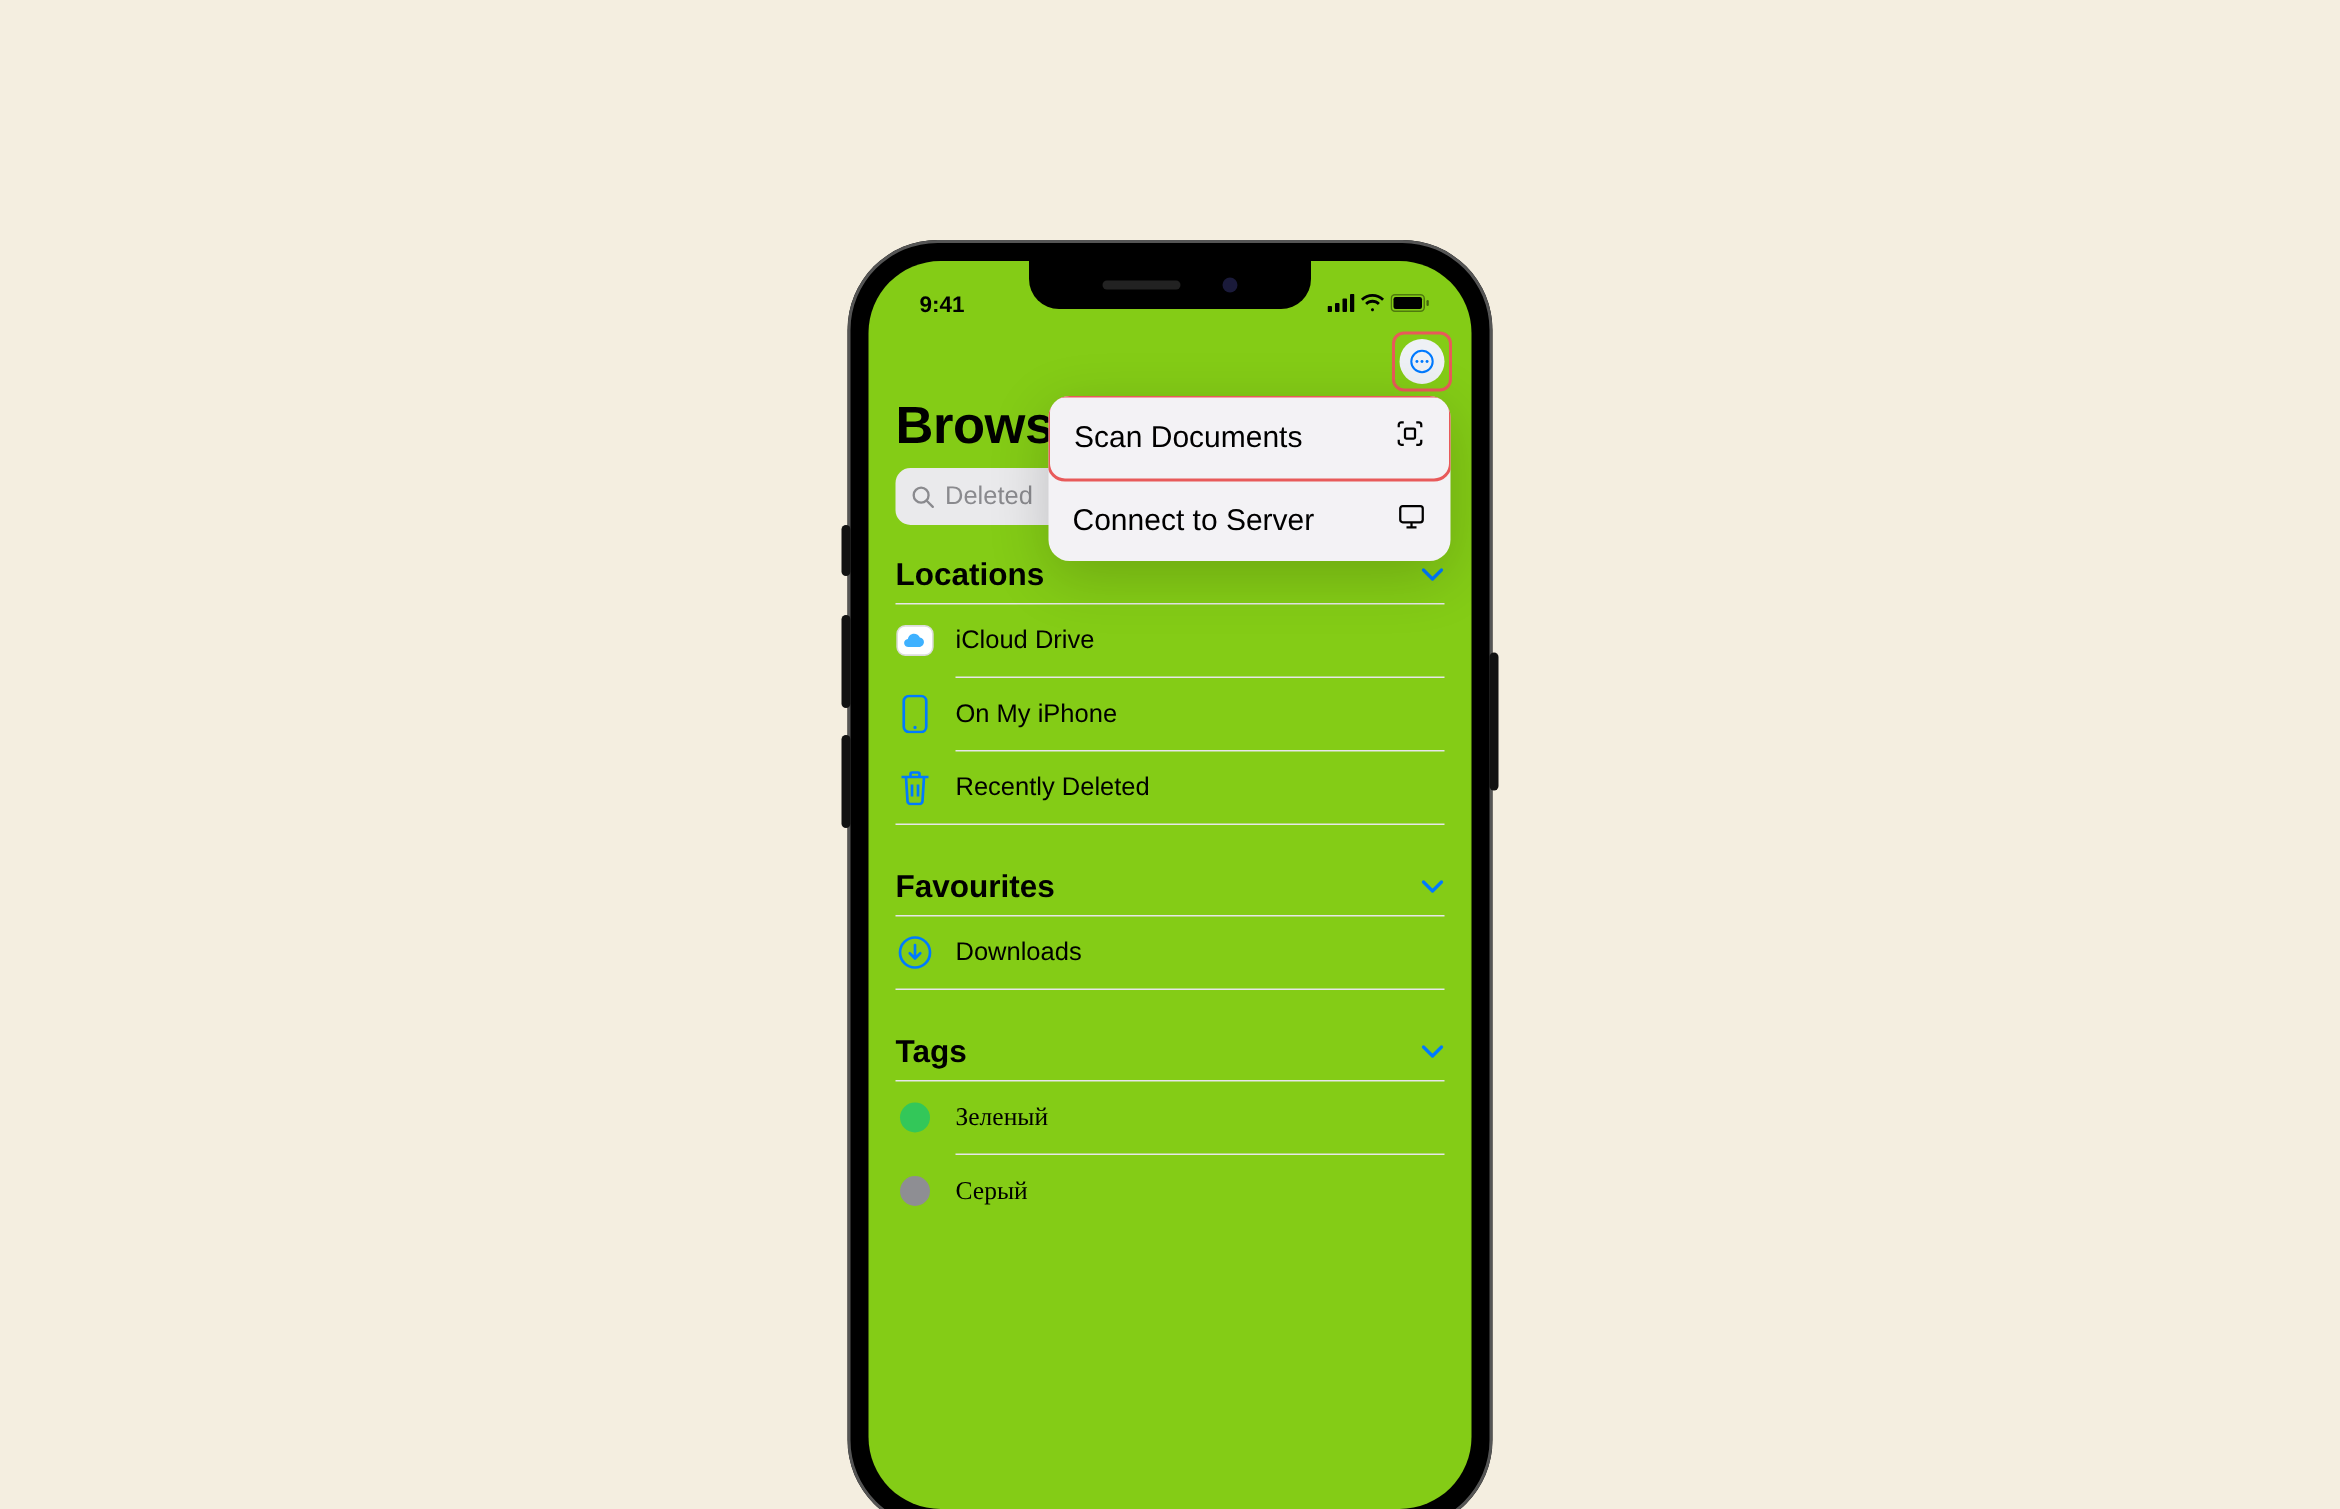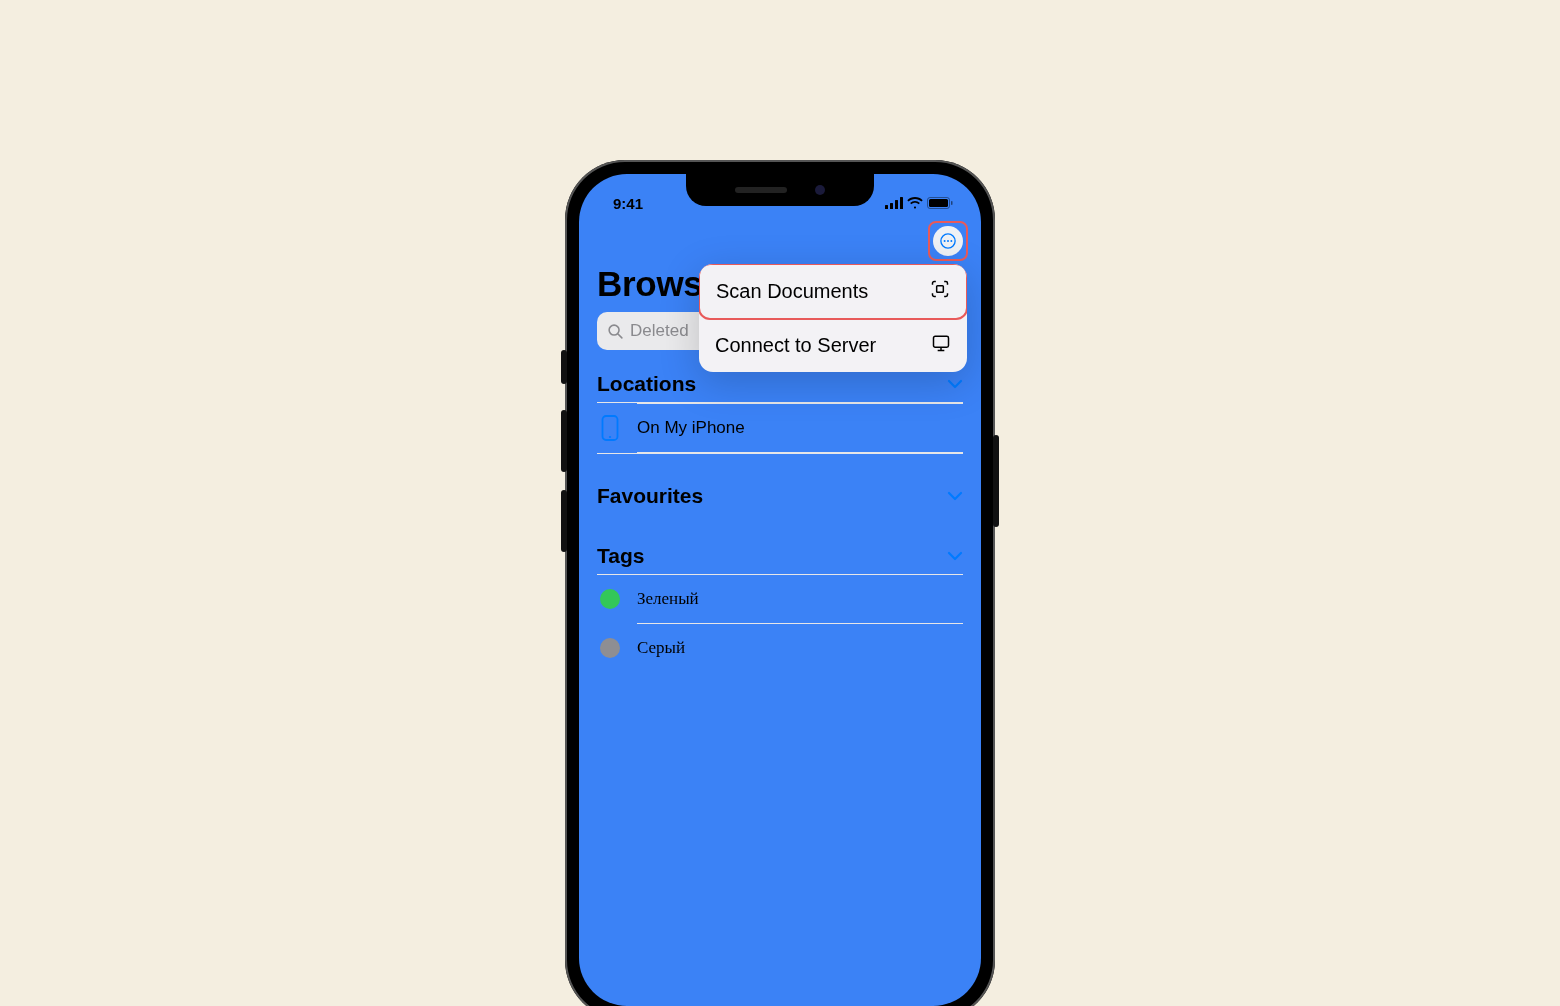--- a/index.html
+++ b/index.html
@@ -29,21 +29,21 @@
   border-radius: 3px;
   left: -4px;
 }
 .sb1 { top: 190px; height: 34px; }
 .sb2 { top: 250px; height: 62px; }
 .sb3 { top: 330px; height: 62px; }
 .sb-r { left: auto; right: -4px; top: 275px; height: 92px; }
 .screen {
   width: 100%;
   height: 100%;
-  background: #3b82f6;
+  background: #84cc16;
   border-radius: 48px;
   overflow: hidden;
   position: relative;
 }
 .notch {
   position: absolute;
   top: 0;
   left: 50%;
   transform: translateX(-50%);
   width: 188px;
@@ -263,44 +263,73 @@
 
         <div class="section-header">
           <span>Locations</span>
           <span class="chev">
             <svg width="16" height="10" viewBox="0 0 16 10">
                 <path d="M2 2l6 6 6-6" fill="none" stroke="#007aff" stroke-width="2.2" stroke-linecap="round" stroke-linejoin="round"></path>
               </svg>
           </span>
         </div>
         <div style="border-top:1px solid #e6e6e8;">
+          <div class="row" style="border-top:none;">
+            <span class="icon-slot">
+              <svg width="26" height="26" viewBox="0 0 24 24">
+                  <rect x="1" y="3" width="22" height="18" rx="5" fill="#fff" stroke="#dcdcdc"></rect>
+                  <path d="M16.5 16H8c-1.5 0-2.7-1.1-2.7-2.5 0-1.3 1-2.3 2.3-2.5.3-1.8 1.9-3.2 3.8-3.2 1.6 0 3 1 3.6 2.4 1.4.1 2.5 1.3 2.5 2.7 0 1.5-1.3 3.1-3 3.1z" fill="#3eb1ff"></path>
+                </svg>
+            </span>
+            <span>iCloud Drive</span>
+          </div>
           <div style="margin-left:40px;border-top:1px solid #e6e6e8;"></div>
           <div class="row" style="border-top:none;">
             <span class="icon-slot">
               <svg width="18" height="26" viewBox="0 0 18 26">
                   <rect x="1.5" y="1" width="15" height="24" rx="3.5" fill="none" stroke="#007aff" stroke-width="1.8"></rect>
                   <circle cx="9" cy="22" r="1.1" fill="#007aff"></circle>
                 </svg>
             </span>
             <span>On My iPhone</span>
           </div>
           <div style="margin-left:40px;border-top:1px solid #e6e6e8;"></div>
+          <div class="row" style="border-top:none;">
+            <span class="icon-slot">
+              <svg width="22" height="24" viewBox="0 0 22 24" fill="none" stroke="#007aff" stroke-width="1.8">
+                  <path d="M2 5h18M8 5V3a1 1 0 011-1h4a1 1 0 011 1v2M5 5l1 16a2 2 0 002 2h6a2 2 0 002-2l1-16M9 10v8M13 10v8"></path>
+                </svg>
+            </span>
+            <span>Recently Deleted</span>
+          </div>
           <div style="border-top:1px solid #e6e6e8;"></div>
         </div>
 
         <div class="section-gap"></div>
 
         <div class="section-header">
           <span>Favourites</span>
           <span class="chev">
             <svg width="16" height="10" viewBox="0 0 16 10">
                 <path d="M2 2l6 6 6-6" fill="none" stroke="#007aff" stroke-width="2.2" stroke-linecap="round" stroke-linejoin="round"></path>
               </svg>
           </span>
         </div>
+        <div style="border-top:1px solid #e6e6e8;">
+          <div class="row" style="border-top:none;">
+            <span class="icon-slot">
+              <svg width="24" height="24" viewBox="0 0 24 24" fill="none" stroke="#007aff" stroke-width="1.8">
+                  <circle cx="12" cy="12" r="10"></circle>
+                  <path d="M12 7v8M8.5 12.5L12 16l3.5-3.5" stroke-linecap="round" stroke-linejoin="round"></path>
+                </svg>
+            </span>
+            <span>Downloads</span>
+          </div>
+          <div style="border-top:1px solid #e6e6e8;"></div>
+        </div>
 
         <div class="section-gap"></div>
 
         <div class="section-header">
           <span>Tags</span>
           <span class="chev">
             <svg width="16" height="10" viewBox="0 0 16 10">
                 <path d="M2 2l6 6 6-6" fill="none" stroke="#007aff" stroke-width="2.2" stroke-linecap="round" stroke-linejoin="round"></path>
               </svg>
           </span>

